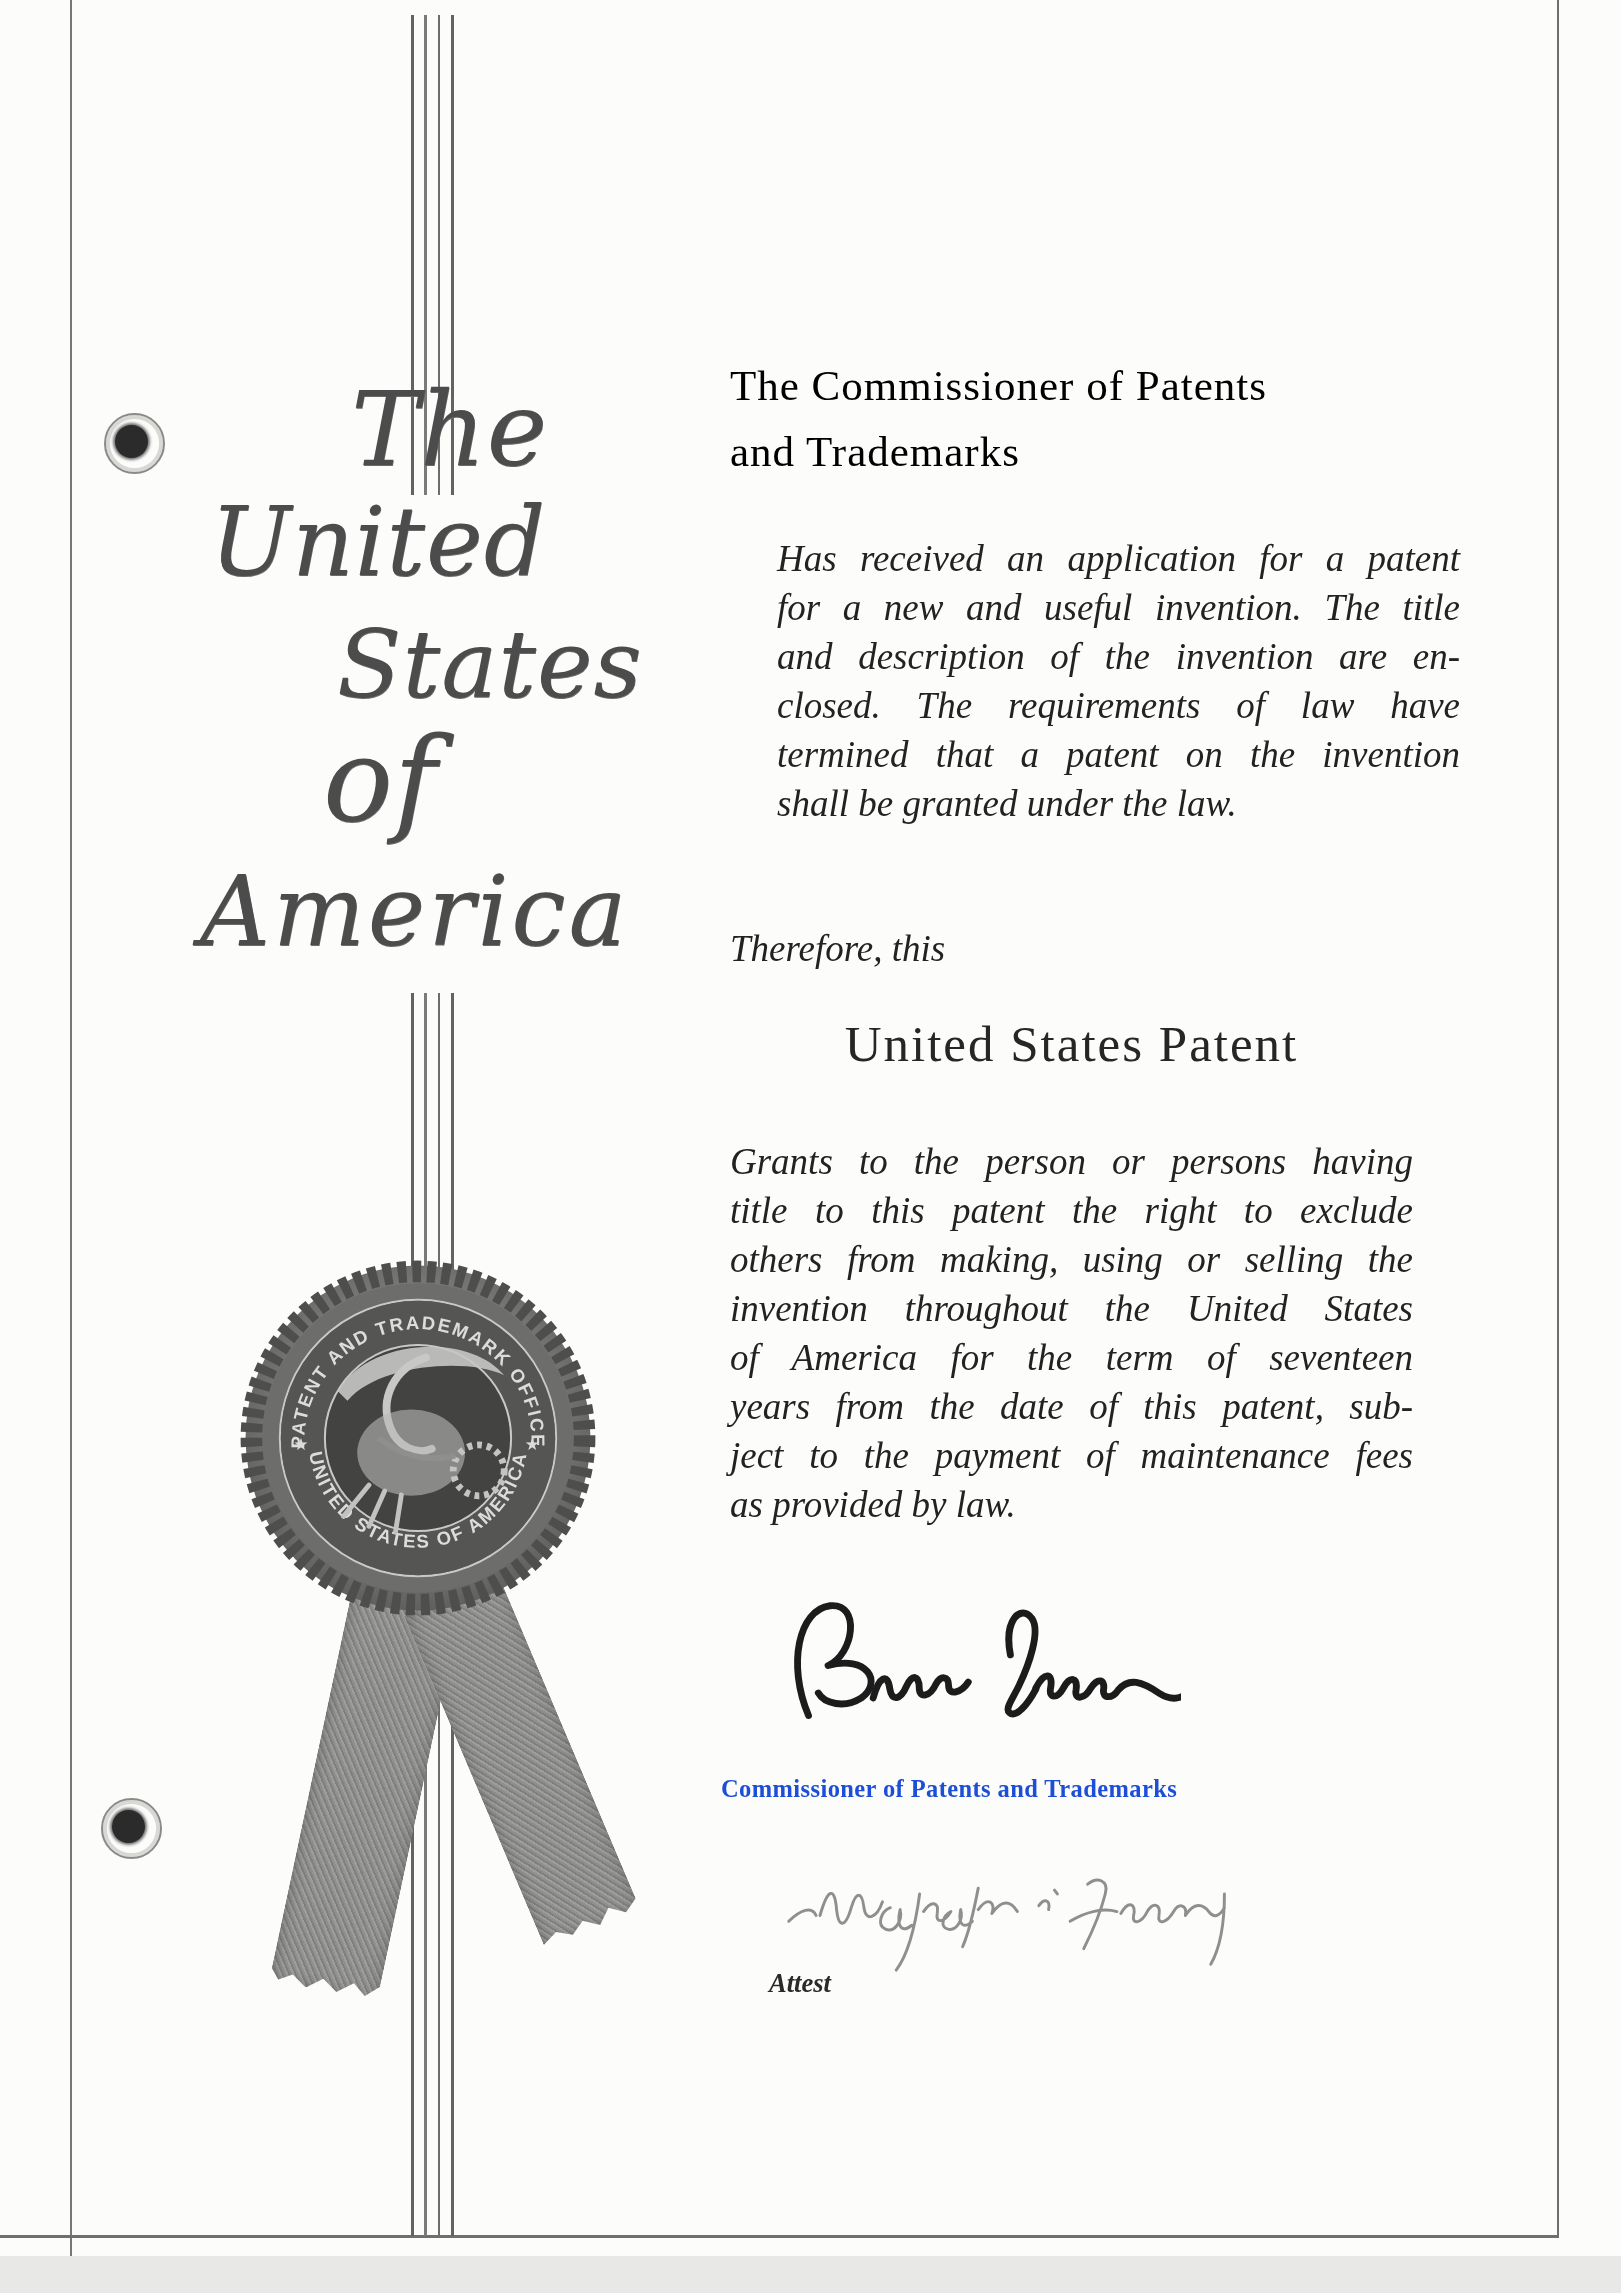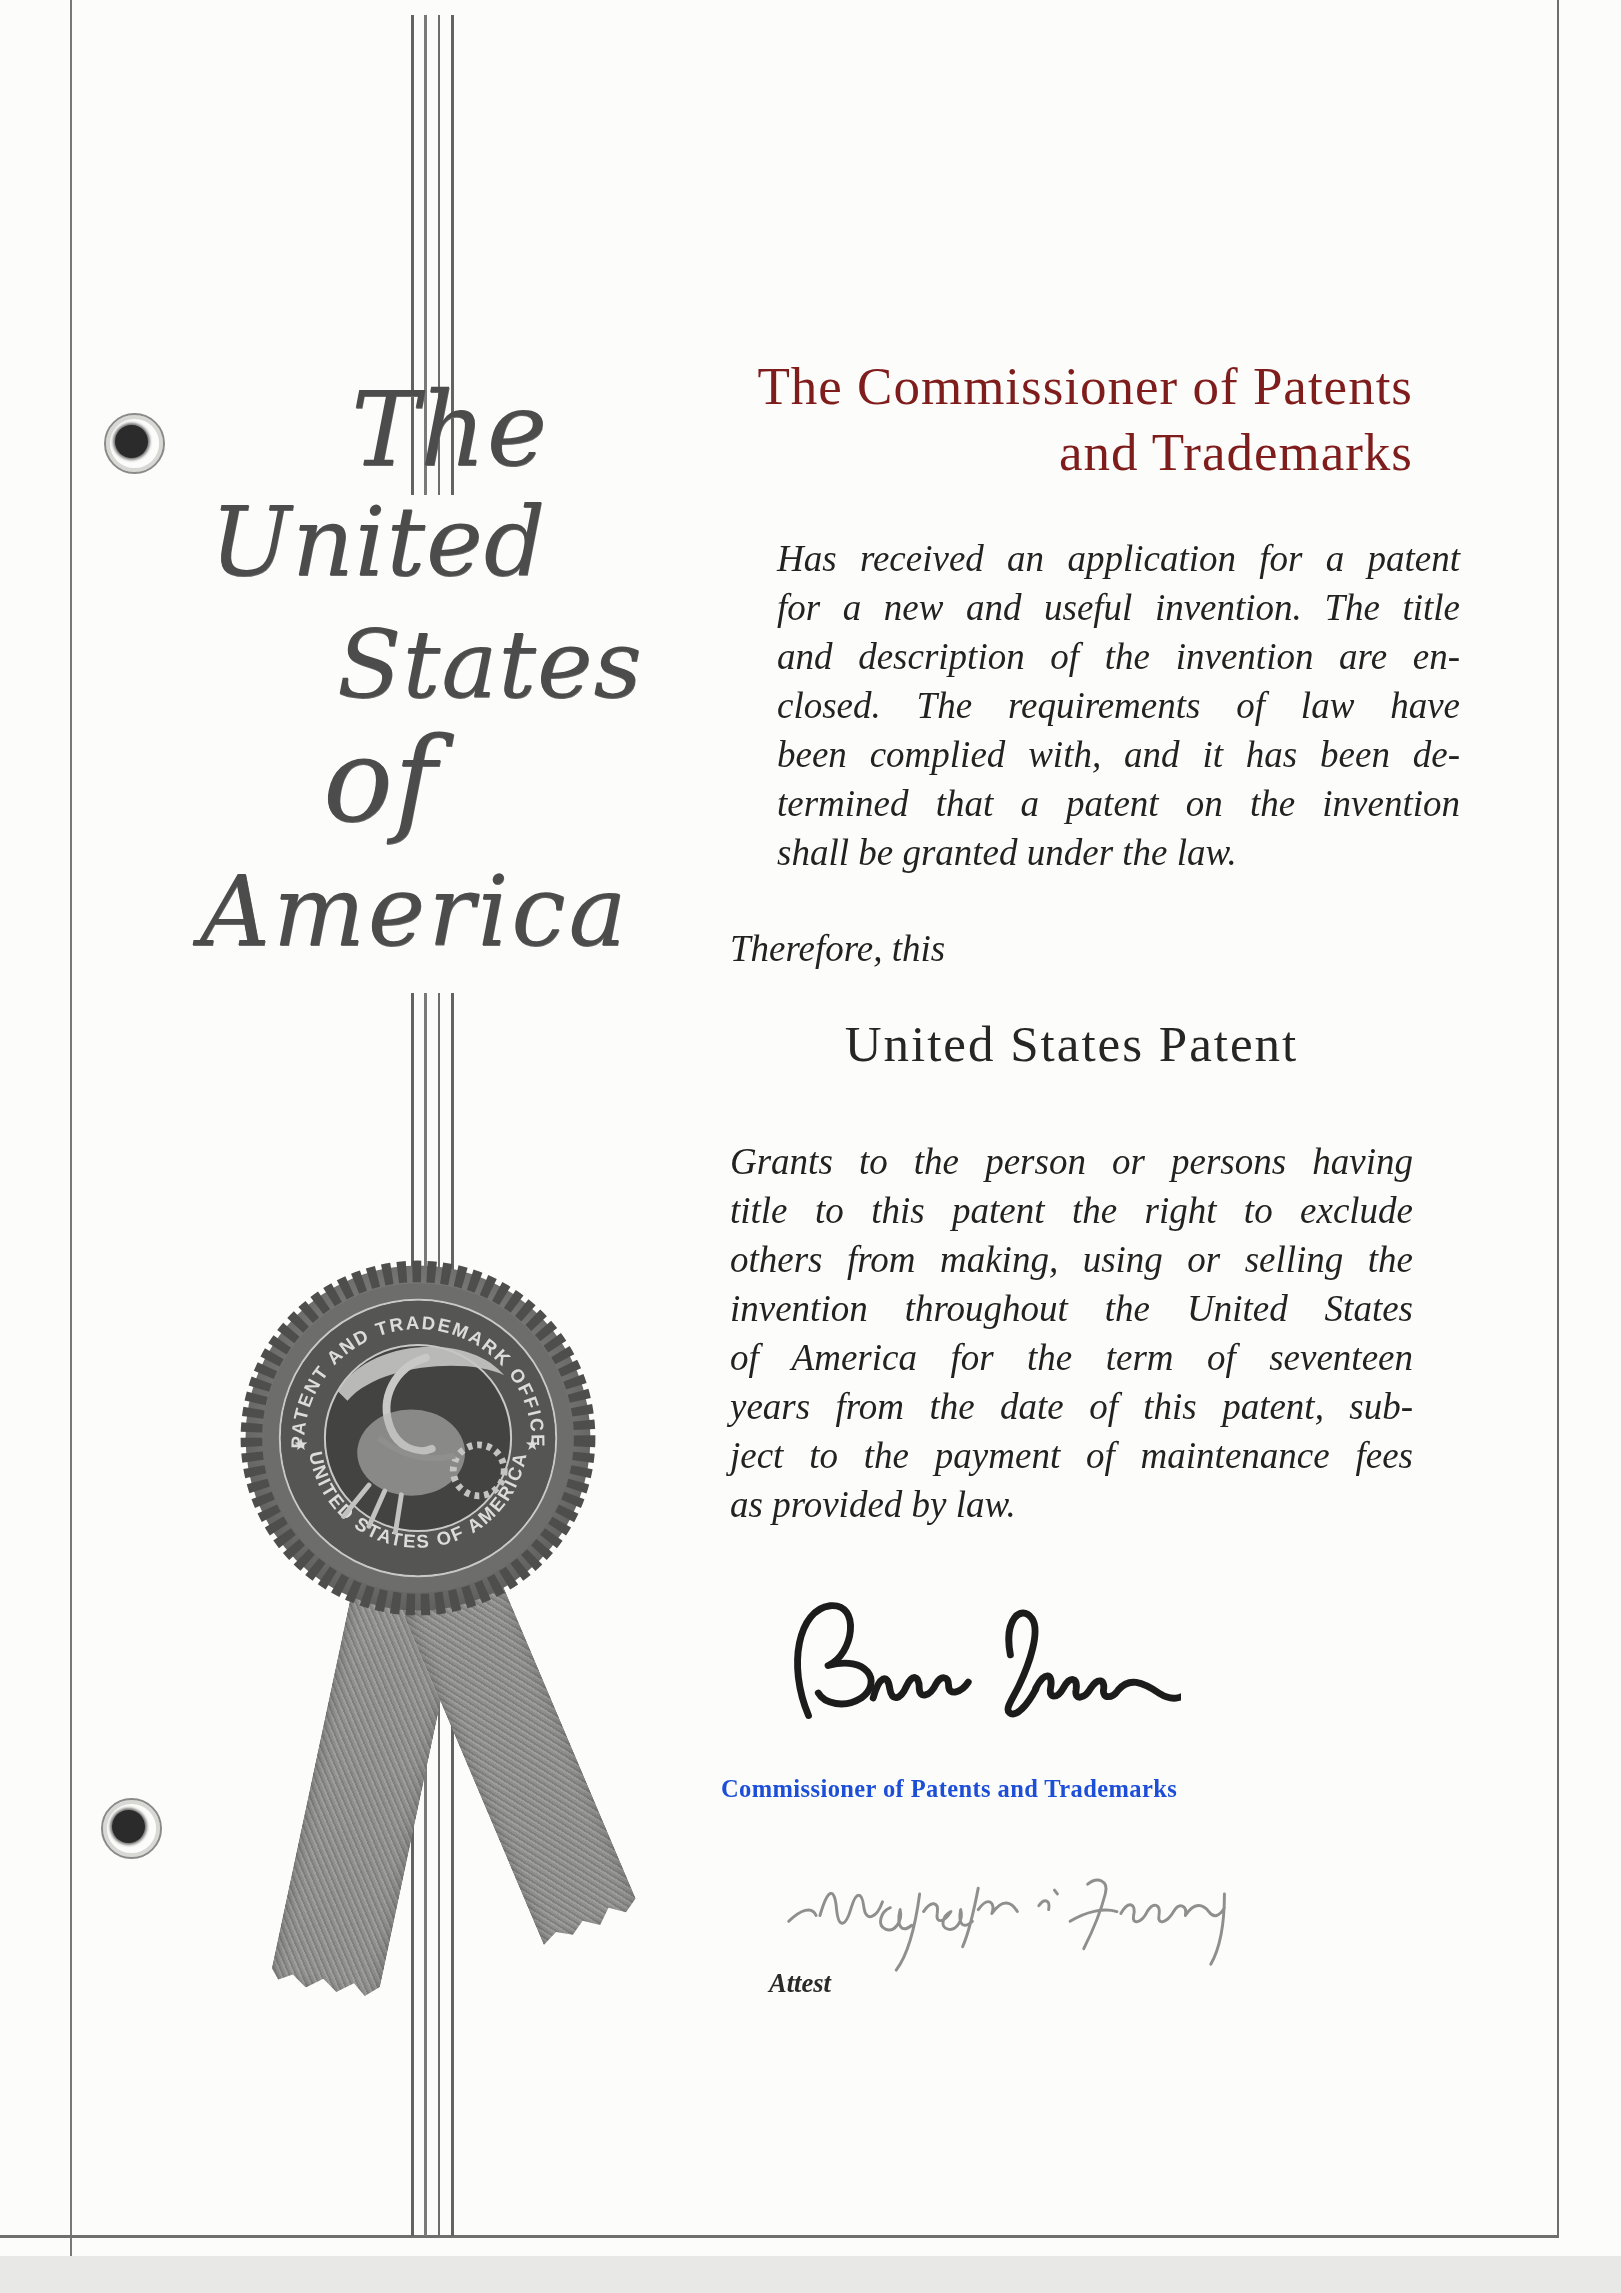--- a/index.html
+++ b/index.html
@@ -26,21 +26,21 @@
   .hole{position:absolute;width:57px;height:57px;border-radius:50%;
     border:2.9px solid #8a8a88;box-shadow:inset 0 0 0 3.9px #d8d8d4;}
   .hole i{position:absolute;left:8.8px;top:9.8px;width:33px;height:33px;border-radius:50%;
     background:#2b2b2b;box-shadow:0 0 2.9px 2px #6f6f6f;}
   
   .callig{position:absolute;font-family:"DejaVu Serif",serif;font-style:italic;
     color:#4c4c4c;white-space:nowrap;letter-spacing:1px;
     text-shadow:0.5px 0.5px 0 #6a6a6a;}
   
   .col{position:absolute;left:730px;width:683px;}
-  .heading{font-size:53px;line-height:66px;text-align:right;color:#7f1d1d;letter-spacing:1px;}
+  .heading{font-size:43px;line-height:66px;text-align:left;color:#000000;letter-spacing:1px;}
   .patent-title{font-size:51px;text-align:center;color:#262626;letter-spacing:2px;}
   .body-par{font-style:italic;font-size:37px;line-height:49px;color:#222;}
   .jline{text-align:justify;text-align-last:justify;}
   .jline.last{text-align:left;text-align-last:left;}
   .caption{position:absolute;left:721px;font-weight:bold;font-size:24.5px;color:#1d4ed8;letter-spacing:0.4px;}
   .attest{position:absolute;left:769px;font-weight:bold;font-style:italic;font-size:26.5px;color:#2a2a2a;}
   
   .ribbon{position:absolute;transform-origin:50% 0;
     background:repeating-linear-gradient(55deg,#9d9d9b 0 2px,#80807e 2px 3.9px,#8f8f8d 3.9px 5.9px);
     box-shadow:inset 0 0 13.7px rgba(40,40,40,.35);}
@@ -91,21 +91,20 @@
   <div class="col heading" style="top:353px;">
     <div>The Commissioner of Patents</div>
     <div>and Trademarks</div>
   </div>
 
   <div class="col body-par" style="top:534px;margin-left:47px;">
     <div class="jline">Has received an application for a patent</div>
     <div class="jline">for a new and useful invention. The title</div>
     <div class="jline">and description of the invention are en-</div>
     <div class="jline">closed. The requirements of law have</div>
-    <div class="jline">been complied with, and it has been de-</div>
     <div class="jline">termined that a patent on the invention</div>
     <div class="jline last">shall be granted under the law.</div>
   </div>
 
   <div class="col body-par" style="top:924px;">Therefore, this</div>
 
   <div class="col patent-title" style="top:1015px;">United States Patent</div>
 
   <div class="col body-par" style="top:1137px;">
     <div class="jline">Grants to the person or persons having</div>

